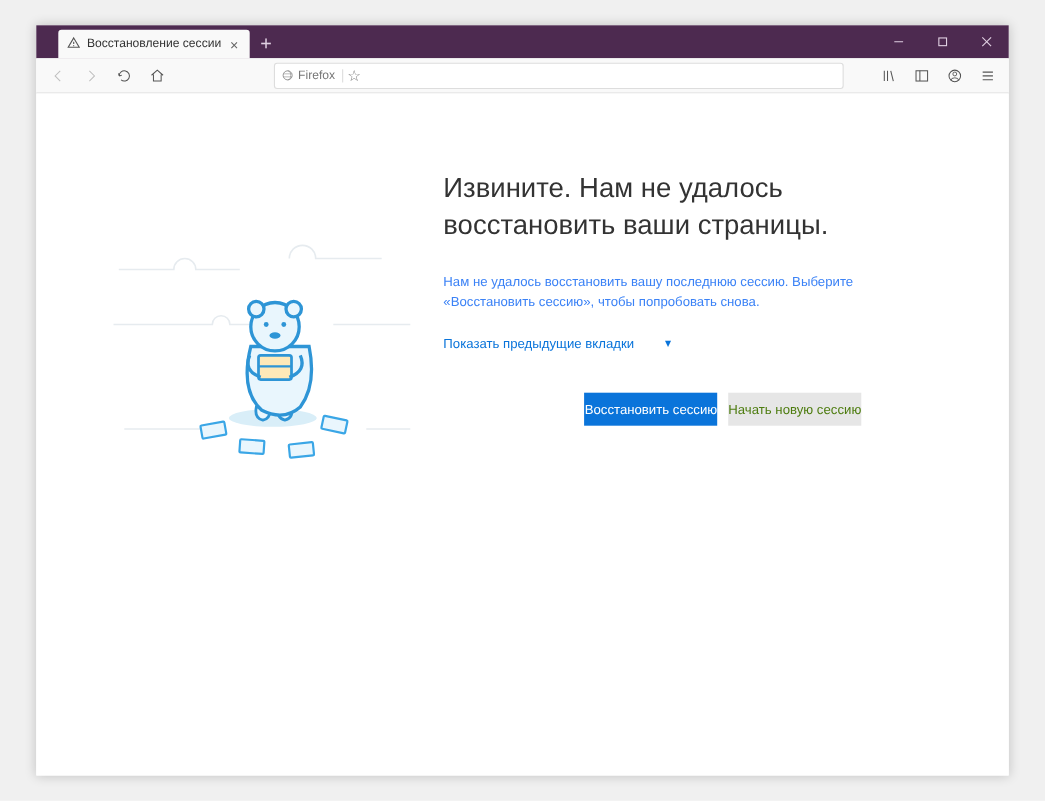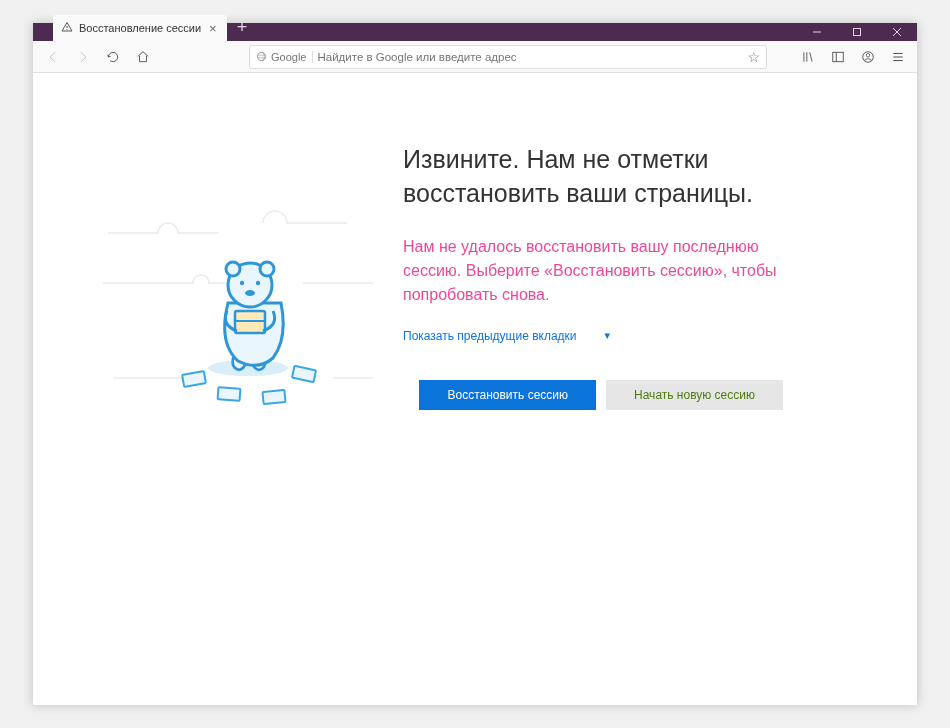--- a/index.html
+++ b/index.html
@@ -20,21 +20,21 @@
       left: 33px;
       top: 23px;
       width: 884px;
       height: 682px;
       background: #fff;
       box-shadow: 0 0 10px rgba(0,0,0,0.2);
       display: flex;
       flex-direction: column;
     }
     .titlebar {
-      height: 18px;
+      height: 30px;
       background: #4d2a50;
       display: flex;
       align-items: flex-end;
       justify-content: space-between;
     }
     .tabs-area {
       display: flex;
       align-items: flex-end;
       height: 100%;
       padding-left: 20px;
@@ -169,22 +169,22 @@
       max-width: 400px;
     }
     .heading {
       font-size: 25px;
       font-weight: 300;
       color: #333;
       line-height: 1.35;
       margin-bottom: 24px;
     }
     .para {
-      font-size: 16px;
-      color: #ec4899;
+      font-size: 12px;
+      color: #3b82f6;
       line-height: 1.5;
       margin-bottom: 12px;
     }
     .show-tabs {
       display: inline-flex;
       align-items: center;
       gap: 28px;
       color: #0a74da;
       font-size: 12px;
       cursor: pointer;
@@ -196,21 +196,21 @@
     }
     .buttons {
       display: flex;
       gap: 10px;
       margin-top: 36px;
       justify-content: flex-end;
       padding-right: 10px;
     }
     .btn {
       height: 30px;
-      padding: 0 28px;
+      padding: 0 0;
       font-size: 12px;
       border: none;
       cursor: pointer;
       display: flex;
       align-items: center;
     }
     .btn-primary {
       background: #0a74da;
       color: #fff;
     }
@@ -285,23 +285,22 @@
           <path d="M3 11 L12 3 L21 11 M6 10 V20 H18 V10" fill="none" stroke="#555" stroke-width="1.6"></path>
         </svg>
     </div>
 
     <div class="urlbar">
       <span class="urlbar-prefix">
         <svg width="11" height="11" viewBox="0 0 24 24">
             <circle cx="12" cy="12" r="9" fill="none" stroke="#777" stroke-width="1.5"></circle>
             <path d="M12 3 a6 9 0 0 1 0 18 M4 9 h16 M4 15 h16" fill="none" stroke="#777" stroke-width="1"></path>
           </svg>
-        <span>Google</span>
+        <span>Firefox</span>
       </span>
-      <input class="url-input" placeholder="Найдите в Google или введите адрес" style="">
       <span class="url-star">☆</span>
     </div>
 
     <div class="right-icons">
       <div class="nav-btn">
         <svg width="14" height="14" viewBox="0 0 24 24">
             <line x1="5" y1="4" x2="5" y2="20" stroke="#555" stroke-width="1.6"></line>
             <line x1="10" y1="4" x2="10" y2="20" stroke="#555" stroke-width="1.6"></line>
             <line x1="15" y1="4" x2="19" y2="20" stroke="#555" stroke-width="1.6"></line>
           </svg>
@@ -363,21 +362,21 @@
           <circle cx="54" cy="6" r="7" fill="#e9f6fd" stroke="#2e95d6" stroke-width="3"></circle>
 
           <circle cx="29" cy="20" r="2.2" fill="#2e95d6"></circle>
           <circle cx="45" cy="20" r="2.2" fill="#2e95d6"></circle>
           <ellipse cx="37" cy="30" rx="5" ry="3" fill="#2e95d6"></ellipse>
         </g>
       </svg>
     </div>
 
     <div class="message-col">
-      <div class="heading">Извините. Нам не отметки восстановить ваши страницы.</div>
+      <div class="heading">Извините. Нам не удалось восстановить ваши страницы.</div>
       <div class="para">Нам не удалось восстановить вашу последнюю сессию. Выберите «Восстановить сессию», чтобы попробовать снова.</div>
 
       <div class="show-tabs">
         <span>Показать предыдущие вкладки</span>
         <span class="chev">▾</span>
       </div>
 
       <div class="buttons">
         <button class="btn btn-primary">Восстановить сессию</button>
         <button class="btn btn-secondary">Начать новую сессию</button>

